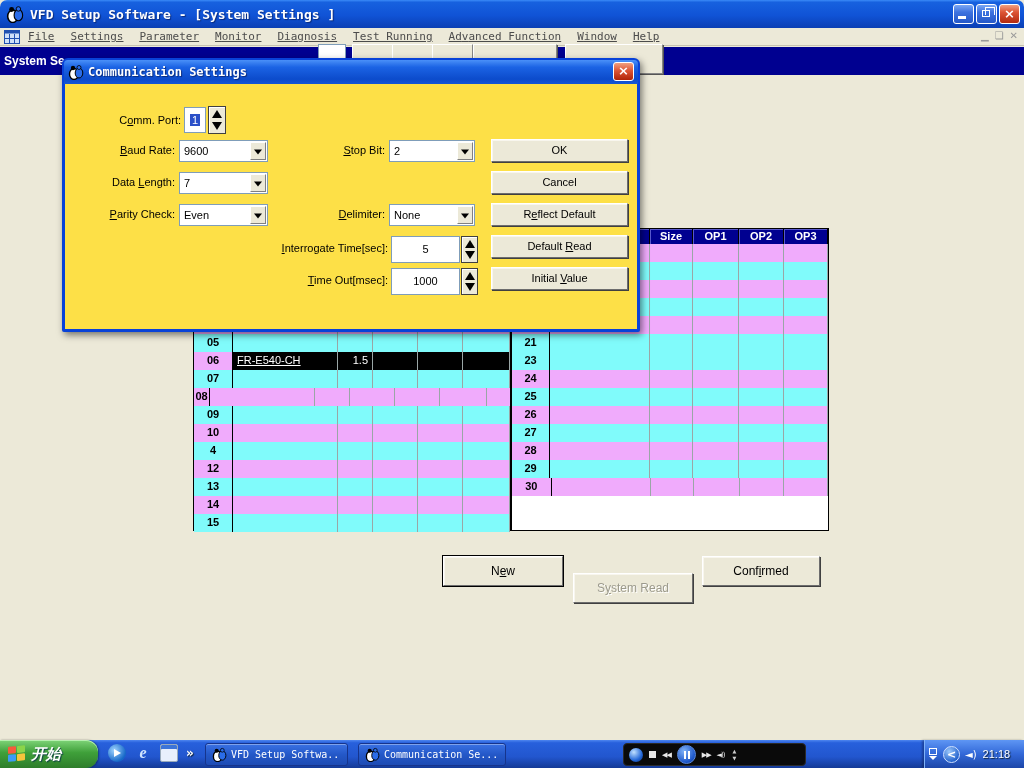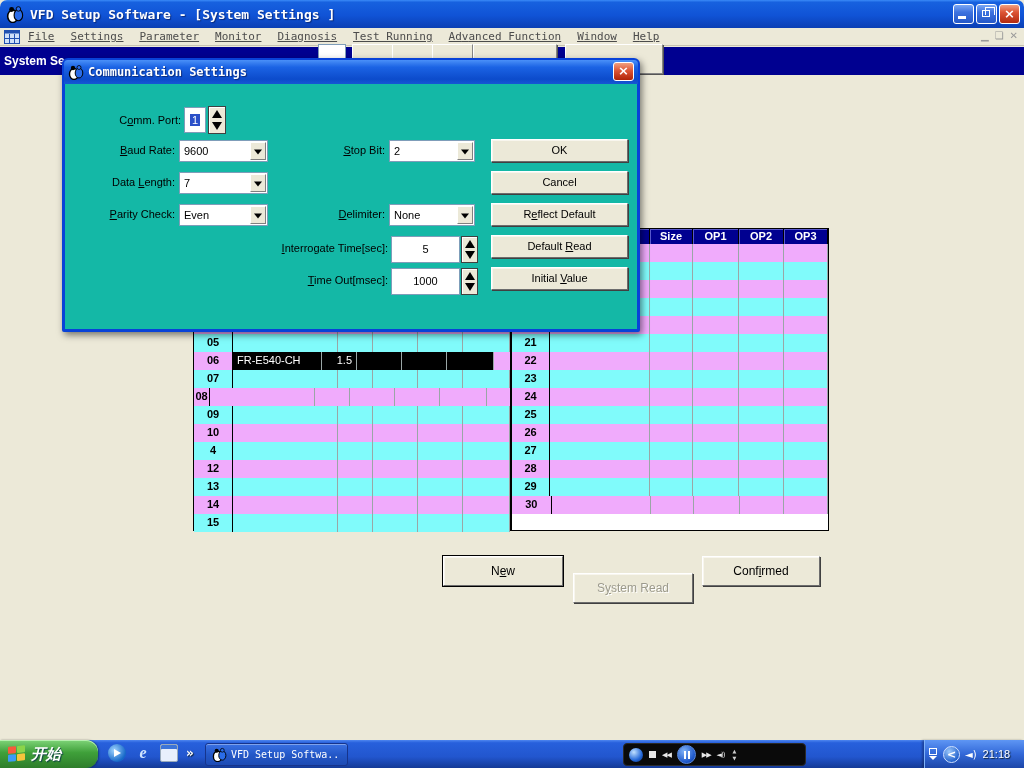--- a/index.html
+++ b/index.html
@@ -78,21 +78,21 @@
   .dtitle{ position:absolute; left:-1px; top:-1px; right:-1px; height:24px;
     background:linear-gradient(180deg,#4A90F8 0%,#1B63E4 30%,#0C4BCB 80%,#1557D4 100%);
     border-radius:4px 4px 0 0; display:flex; align-items:center; }
   .dtitle .dtext{ color:#fff; font:bold 12px "DejaVu Sans Mono", monospace;
     text-shadow:1px 1px 1px #0a2a7a; margin-left:4px; white-space:nowrap; }
   .dtitle .dicon{ width:16px; height:16px; margin-left:4px; }
   .dclose{ position:absolute; right:4px; top:2px; width:21px; height:19px; border-radius:3px;
     border:1px solid #fff; color:#fff; cursor:pointer;
     background:linear-gradient(180deg,#F0A080 0%,#DD5535 45%,#B02408 100%); }
   .dclose span{ display:block; text-align:center; font:bold 13px "DejaVu Sans", sans-serif; line-height:15px; }
-  .dbody{ position:absolute; left:0; top:23px; right:0; bottom:0; background:#14b8a6; }
+  .dbody{ position:absolute; left:0; top:23px; right:0; bottom:0; background:#fde047; }
 
   .dlab{ position:absolute; font:11px "Liberation Sans", sans-serif; color:#000;
     text-align:right; white-space:nowrap; }
   .field{ position:absolute; background:#fff; border:1px solid #7F9DB9; }
   .combo{ height:22px; font:11px "Liberation Sans", sans-serif; line-height:20px; padding-left:4px; }
   .combo .drop{ position:absolute; right:1px; top:1px; bottom:1px; width:16px;
     background:#ECE9D8; border:1px solid #808080; border-top-color:#fff; border-left-color:#fff; cursor:pointer; }
   .tri-dn{ position:absolute; left:50%; top:50%; transform:translate(-50%,-30%);
     width:0; height:0; border-left:4px solid transparent; border-right:4px solid transparent; border-top:5px solid #000; }
   .spinbox{ position:absolute; background:#ECE9D8; border:1px solid #404040;
@@ -294,21 +294,21 @@
           <div class="trow odd">
             <div class="c num" style="width: 39px;">05</div>
             <div class="c model" style="width: 105px;"></div>
             <div class="c size" style="width: 35px;"></div>
             <div class="c op1" style="width: 45px;"></div>
             <div class="c op2" style="width: 45px;"></div>
             <div class="c op3" style="width: 47px;"></div>
           </div>
           <div class="trow sel">
             <div class="c num" style="width: 39px;">06</div>
-            <div class="c model" style="width: 89px;">FR-E540-CH</div>
+            <div class="c model" style="width: 105px; text-decoration: underline;">FR-E540-CH</div>
             <div class="c size" style="width: 35px;">1.5</div>
             <div class="c op1" style="width: 45px;"></div>
             <div class="c op2" style="width: 45px;"></div>
             <div class="c op3" style="width: 47px;"></div>
           </div>
           <div class="trow odd">
             <div class="c num" style="width: 39px;">07</div>
             <div class="c model" style="width: 105px;"></div>
             <div class="c size" style="width: 35px;"></div>
             <div class="c op1" style="width: 45px;"></div>
@@ -416,28 +416,20 @@
           <div class="trow">
             <div class="c num" style="width: 38px;"></div>
             <div class="c model" style="width: 100px;"></div>
             <div class="c size" style="width: 43px;"></div>
             <div class="c op1" style="width: 46px;"></div>
             <div class="c op2" style="width: 45px;"></div>
             <div class="c op3" style="width: 44px;"></div>
           </div>
           <div class="trow odd">
             <div class="c num" style="width: 38px;">21</div>
-            <div class="c model" style="width: 100px;"></div>
-            <div class="c size" style="width: 43px;"></div>
-            <div class="c op1" style="width: 46px;"></div>
-            <div class="c op2" style="width: 45px;"></div>
-            <div class="c op3" style="width: 44px;"></div>
-          </div>
-          <div class="trow">
-            <div class="c num" style="width: 38px;">22</div>
             <div class="c model" style="width: 100px;"></div>
             <div class="c size" style="width: 43px;"></div>
             <div class="c op1" style="width: 46px;"></div>
             <div class="c op2" style="width: 45px;"></div>
             <div class="c op3" style="width: 44px;"></div>
           </div>
           <div class="trow odd">
             <div class="c num" style="width: 38px;">23</div>
             <div class="c model" style="width: 100px;"></div>
             <div class="c size" style="width: 43px;"></div>
@@ -595,20 +587,29 @@
       <span class="chev">»</span>
     </div>
     <div class="taskitem" style="left:205px; width:143px;">
       <svg class="tico" viewBox="0 0 16 16">
           <ellipse cx="6" cy="10" rx="4.5" ry="5.5" fill="#fff" stroke="#000" stroke-width="1.4"></ellipse>
           <ellipse cx="11" cy="9" rx="3.8" ry="5" fill="#2A6CE8" stroke="#000" stroke-width="1"></ellipse>
           <circle cx="5" cy="4" r="2.2" fill="#000"></circle>
           <circle cx="11" cy="3.5" r="2" fill="#2A6CE8" stroke="#000" stroke-width="0.8"></circle>
         </svg>
       <span class="tlabel">VFD Setup Softwa...</span>
+    </div>
+    <div class="taskitem" style="left:358px; width:148px;">
+      <svg class="tico" viewBox="0 0 16 16">
+          <ellipse cx="6" cy="10" rx="4.5" ry="5.5" fill="#fff" stroke="#000" stroke-width="1.4"></ellipse>
+          <ellipse cx="11" cy="9" rx="3.8" ry="5" fill="#2A6CE8" stroke="#000" stroke-width="1"></ellipse>
+          <circle cx="5" cy="4" r="2.2" fill="#000"></circle>
+          <circle cx="11" cy="3.5" r="2" fill="#2A6CE8" stroke="#000" stroke-width="0.8"></circle>
+        </svg>
+      <span class="tlabel">Communication Se...</span>
     </div>
 
     <div class="wmpband">
       <span class="logo"></span>
       <span class="mstop"></span>
       <span class="mglyph">◀◀</span>
       <span class="pausebtn">
           <i class="p1"></i>
           <i class="p2"></i>
         </span>

